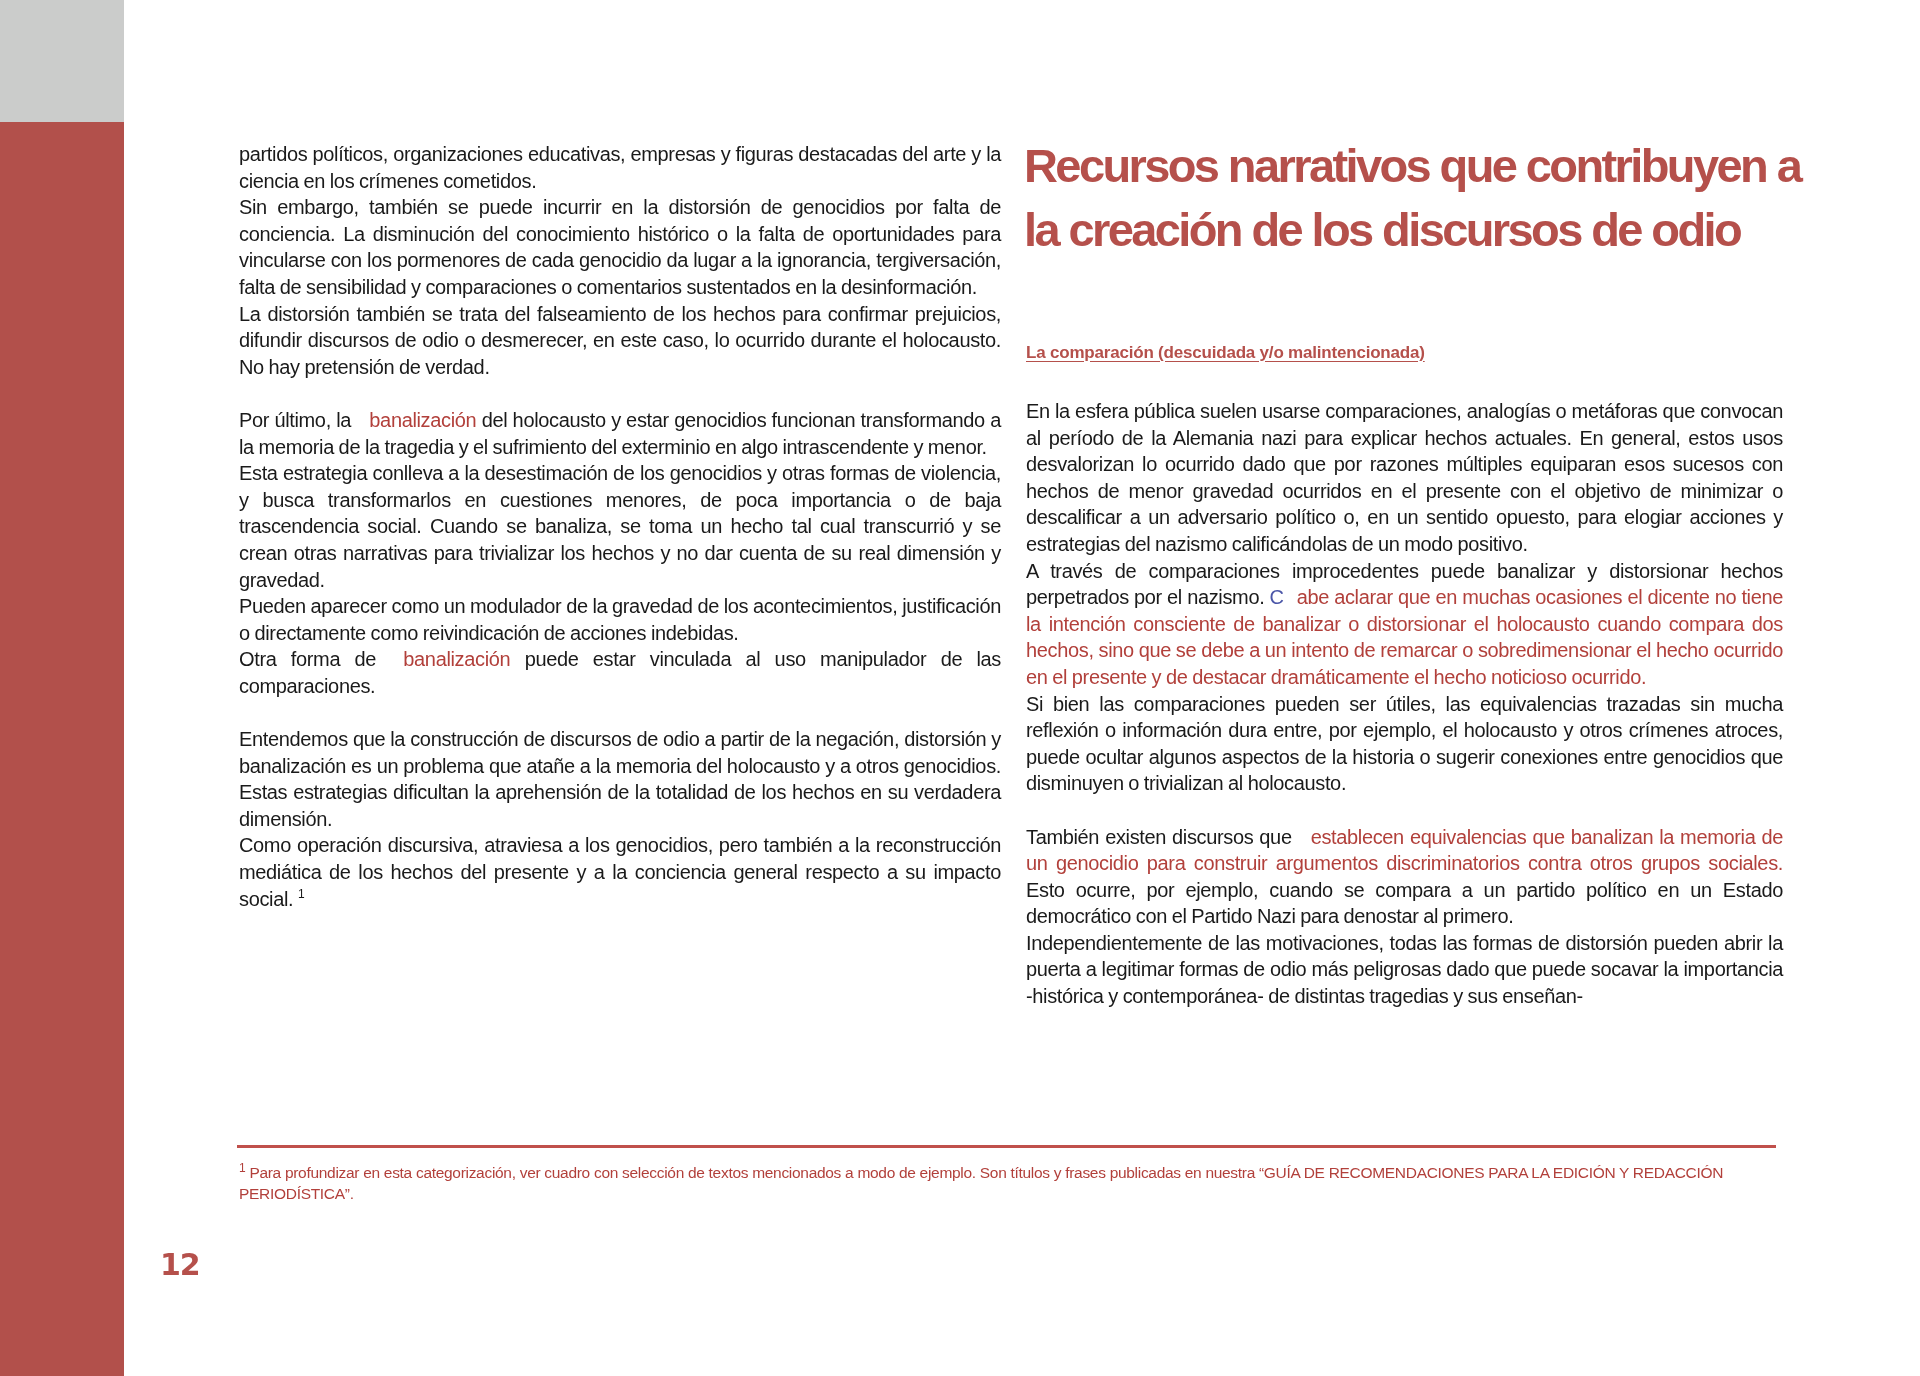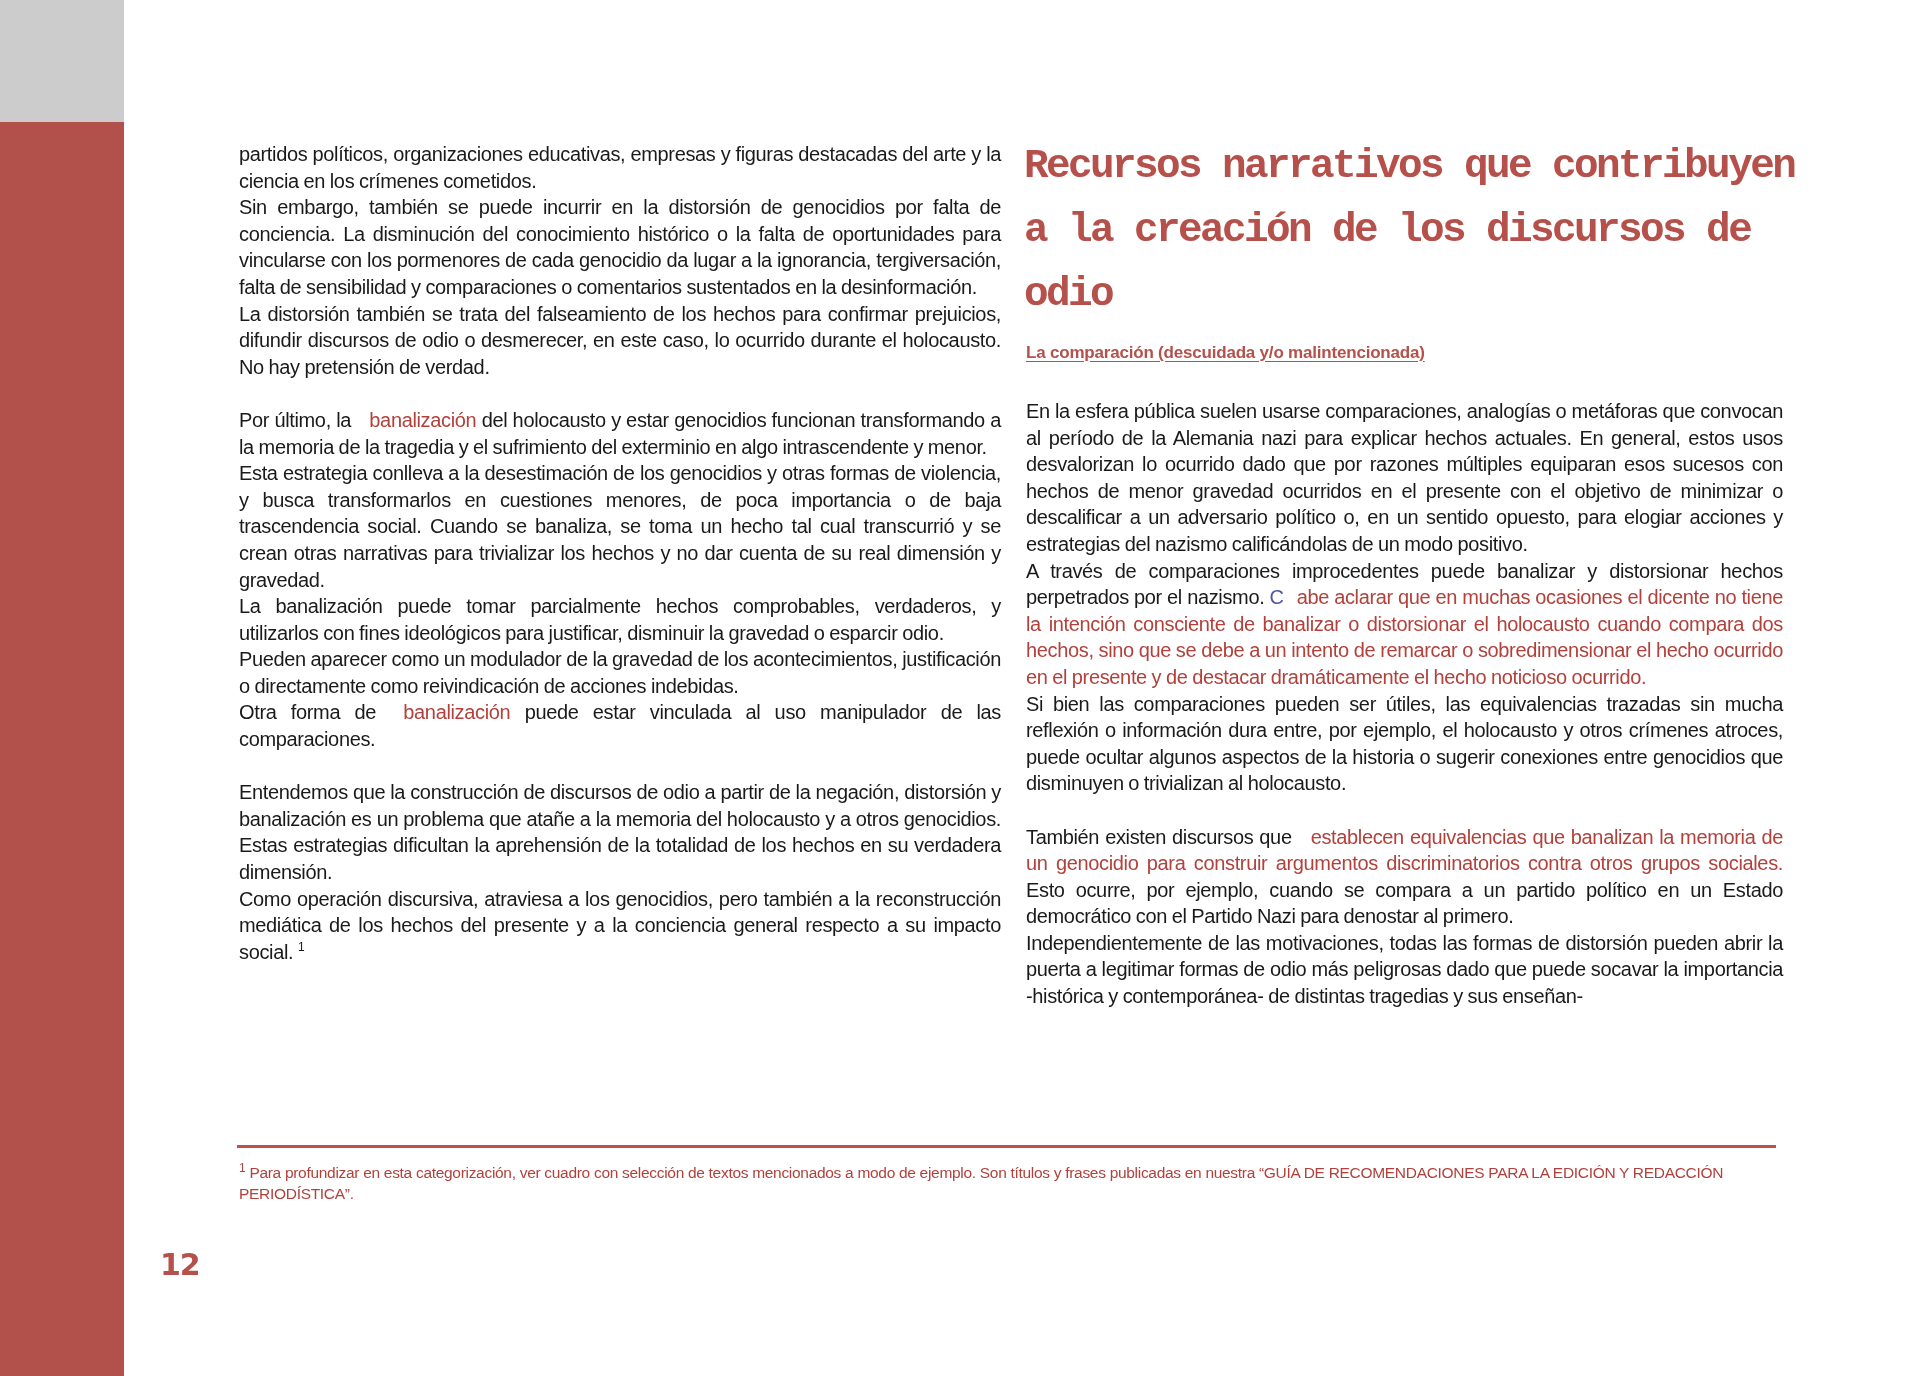--- a/index.html
+++ b/index.html
@@ -26,23 +26,23 @@
     word-spacing: -0.5px;
   }
   .col-left { left: 239px; top: 141px; width: 762px; }
   .col p { margin: 0; }
   .gap { height: 26.6px; }
   .red { color: #b2403b; margin-left: 13px; }
   .blue { color: #4b56a8; }
   .title {
     position: absolute; left: 1024px; top: 134px; width: 780px;
     margin: 0;
-    font-family: Liberation Mono, monospace;
+    font-family: Liberation Sans, sans-serif;
     font-weight: bold;
-    font-size: 41px;
+    font-size: 47px;
     line-height: 64px;
     letter-spacing: -2.6px;
     color: #b5504b;
   }
   .subheading {
     position: absolute; left: 1026px; top: 343px;
     margin: 0;
     font-size: 17px; font-weight: bold;
     color: #b5504b;
     text-decoration: underline;
@@ -76,21 +76,20 @@
 <div class="sidebar-gray"></div>
 <div class="sidebar-red"></div>
 
 <div class="col col-left">
   <p>partidos políticos, organizaciones educativas, empresas y figuras destacadas del arte y la ciencia en los crímenes cometidos.</p>
   <p>Sin embargo, también se puede incurrir en la distorsión de genocidios por falta de conciencia. La disminución del conocimiento histórico o la falta de oportunidades para vincularse con los pormenores de cada genocidio da lugar a la ignorancia, tergiversación, falta de sensibilidad y comparaciones o comentarios sustentados en la desinformación.</p>
   <p>La distorsión también se trata del falseamiento de los hechos para confirmar prejuicios, difundir discursos de odio o desmerecer, en este caso, lo ocurrido durante el holocausto. No hay pretensión de verdad.</p>
   <div class="gap"></div>
   <p><span>Por último, la </span><span class="red">banalización</span><span> del holocausto y estar genocidios funcionan transformando a la memoria de la tragedia y el sufrimiento del exterminio en algo intrascendente y menor.</span></p>
   <p>Esta estrategia conlleva a la desestimación de los genocidios y otras formas de violencia, y busca transformarlos en cuestiones menores, de poca importancia o de baja trascendencia social. Cuando se banaliza, se toma un hecho tal cual transcurrió y se crean otras narrativas para trivializar los hechos y no dar cuenta de su real dimensión y gravedad.</p>
-  <p>La banalización puede tomar parcialmente hechos comprobables, verdaderos, y utilizarlos con fines ideológicos para justificar, disminuir la gravedad o esparcir odio.</p>
   <p>Pueden aparecer como un modulador de la gravedad de los acontecimientos, justificación o directamente como reivindicación de acciones indebidas.</p>
   <p><span>Otra forma de </span><span class="red">banalización</span><span> puede estar vinculada al uso manipulador de las comparaciones.</span></p>
   <div class="gap"></div>
   <p>Entendemos que la construcción de discursos de odio a partir de la negación, distorsión y banalización es un problema que atañe a la memoria del holocausto y a otros genocidios. Estas estrategias dificultan la aprehensión de la totalidad de los hechos en su verdadera dimensión.</p>
   <p><span>Como operación discursiva, atraviesa a los genocidios, pero también a la reconstrucción mediática de los hechos del presente y a la conciencia general respecto a su impacto social.</span> <span class="sup">1</span></p>
 </div>
 
 <h1 class="title">Recursos narrativos que contribuyen a la creación de los discursos de odio</h1>
 <h2 class="subheading">La comparación (descuidada y/o malintencionada)</h2>
 

